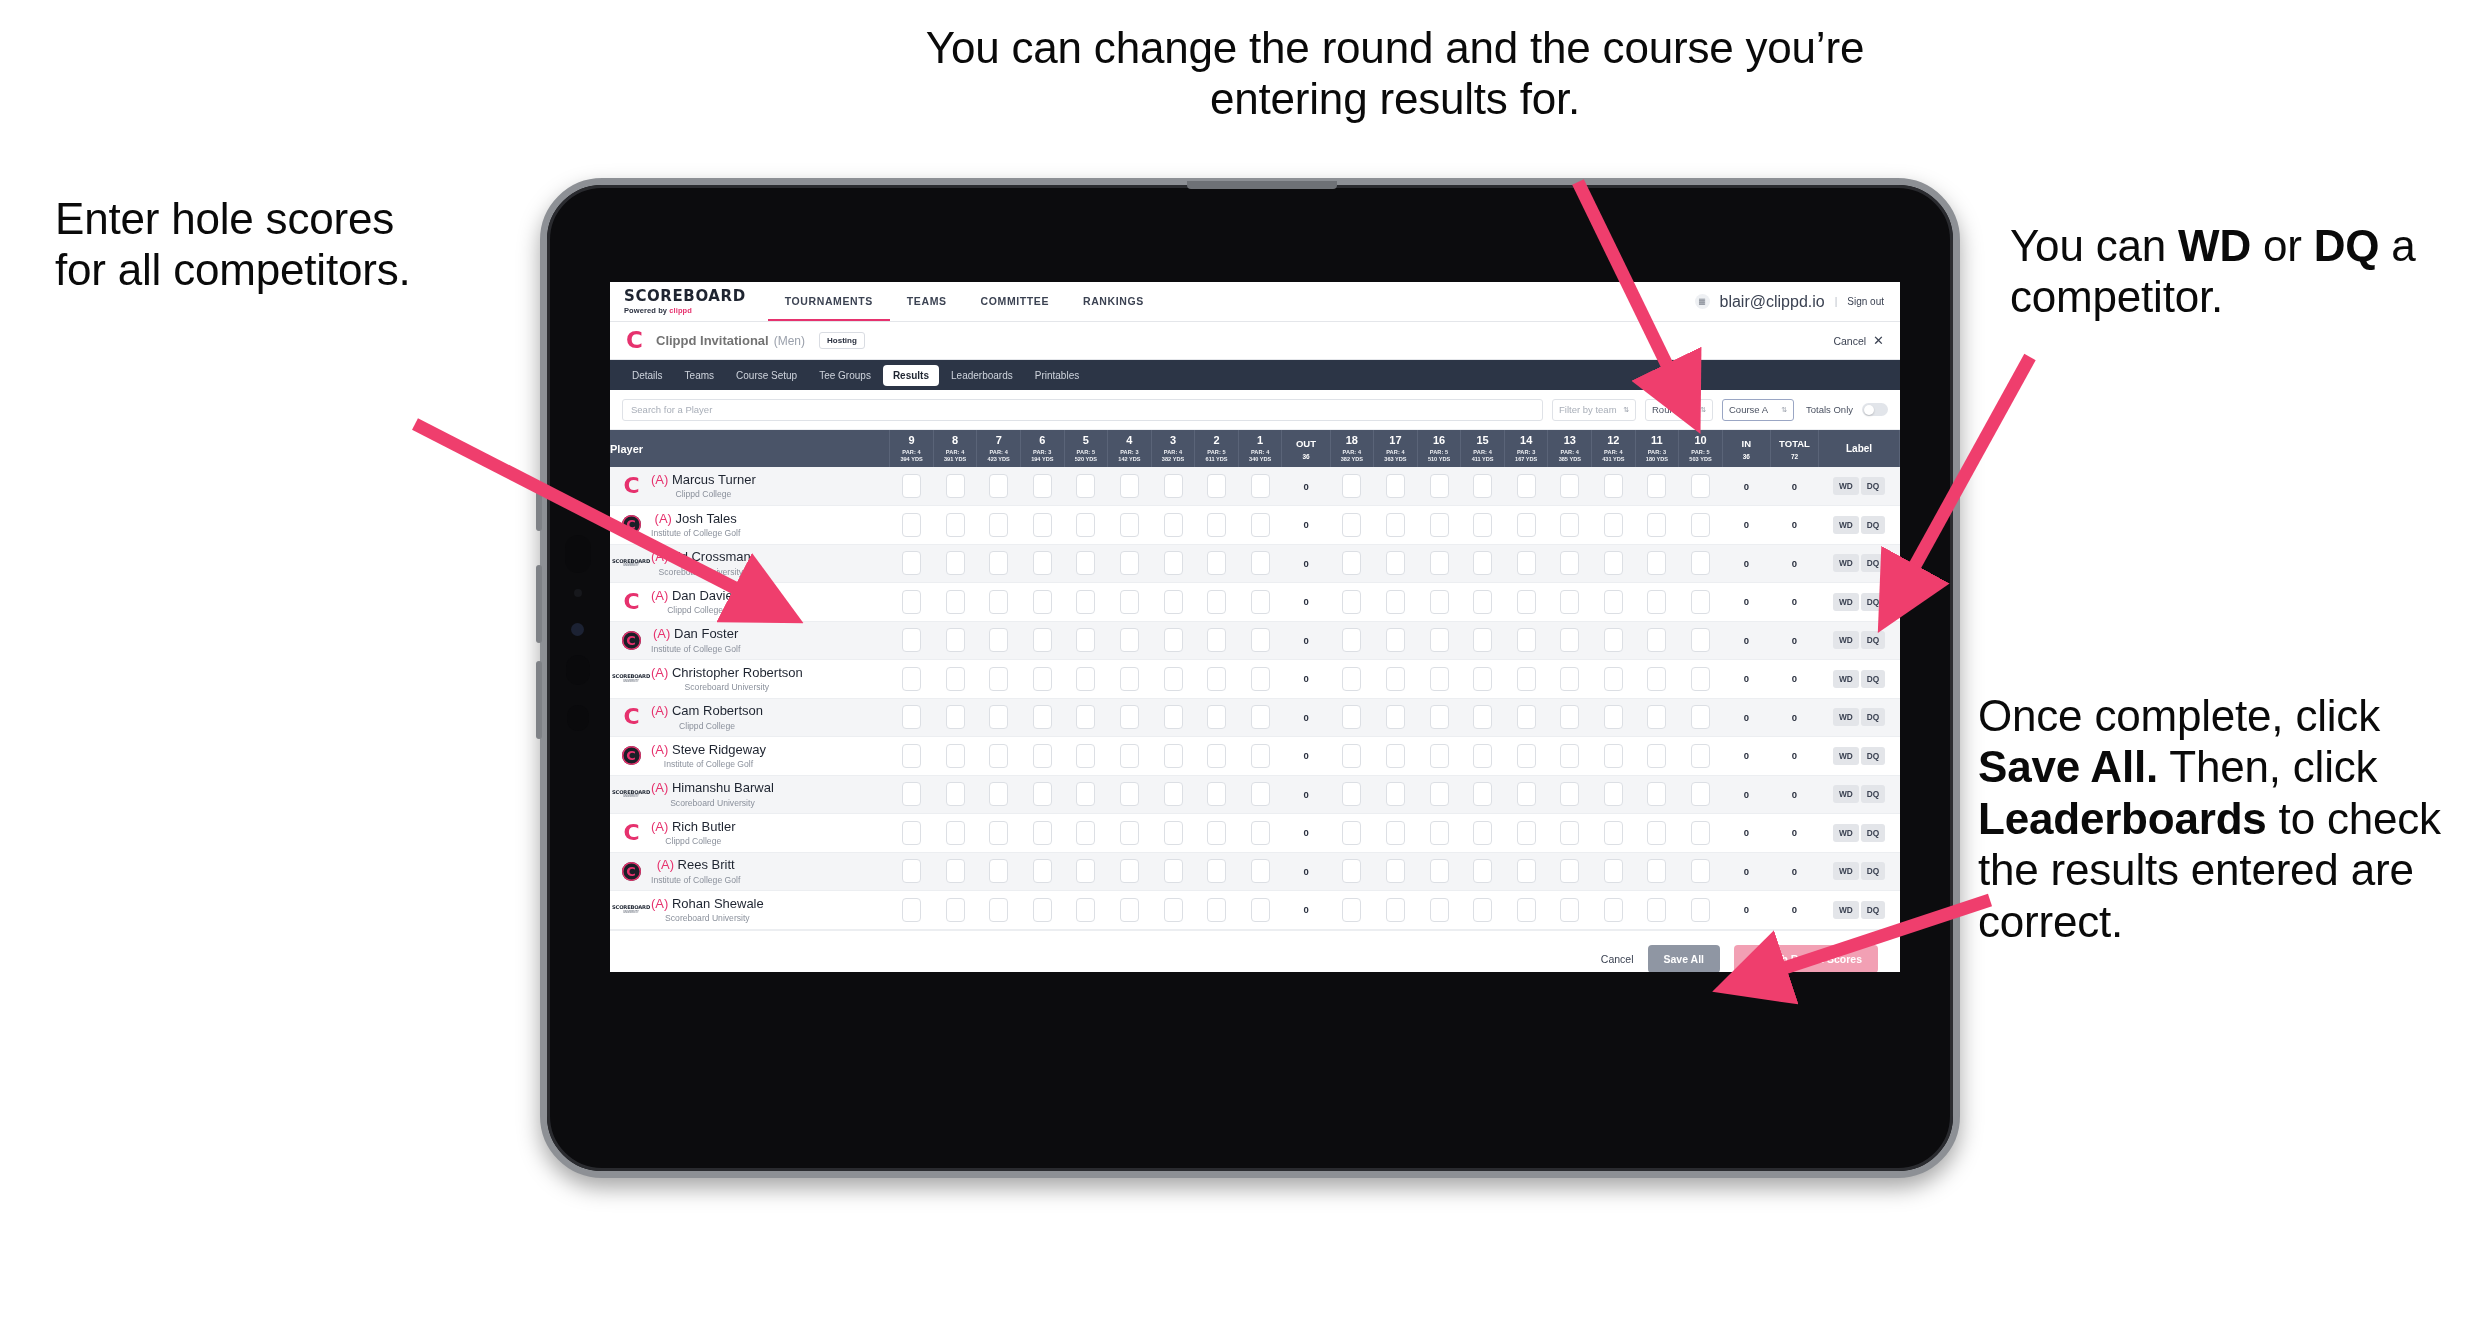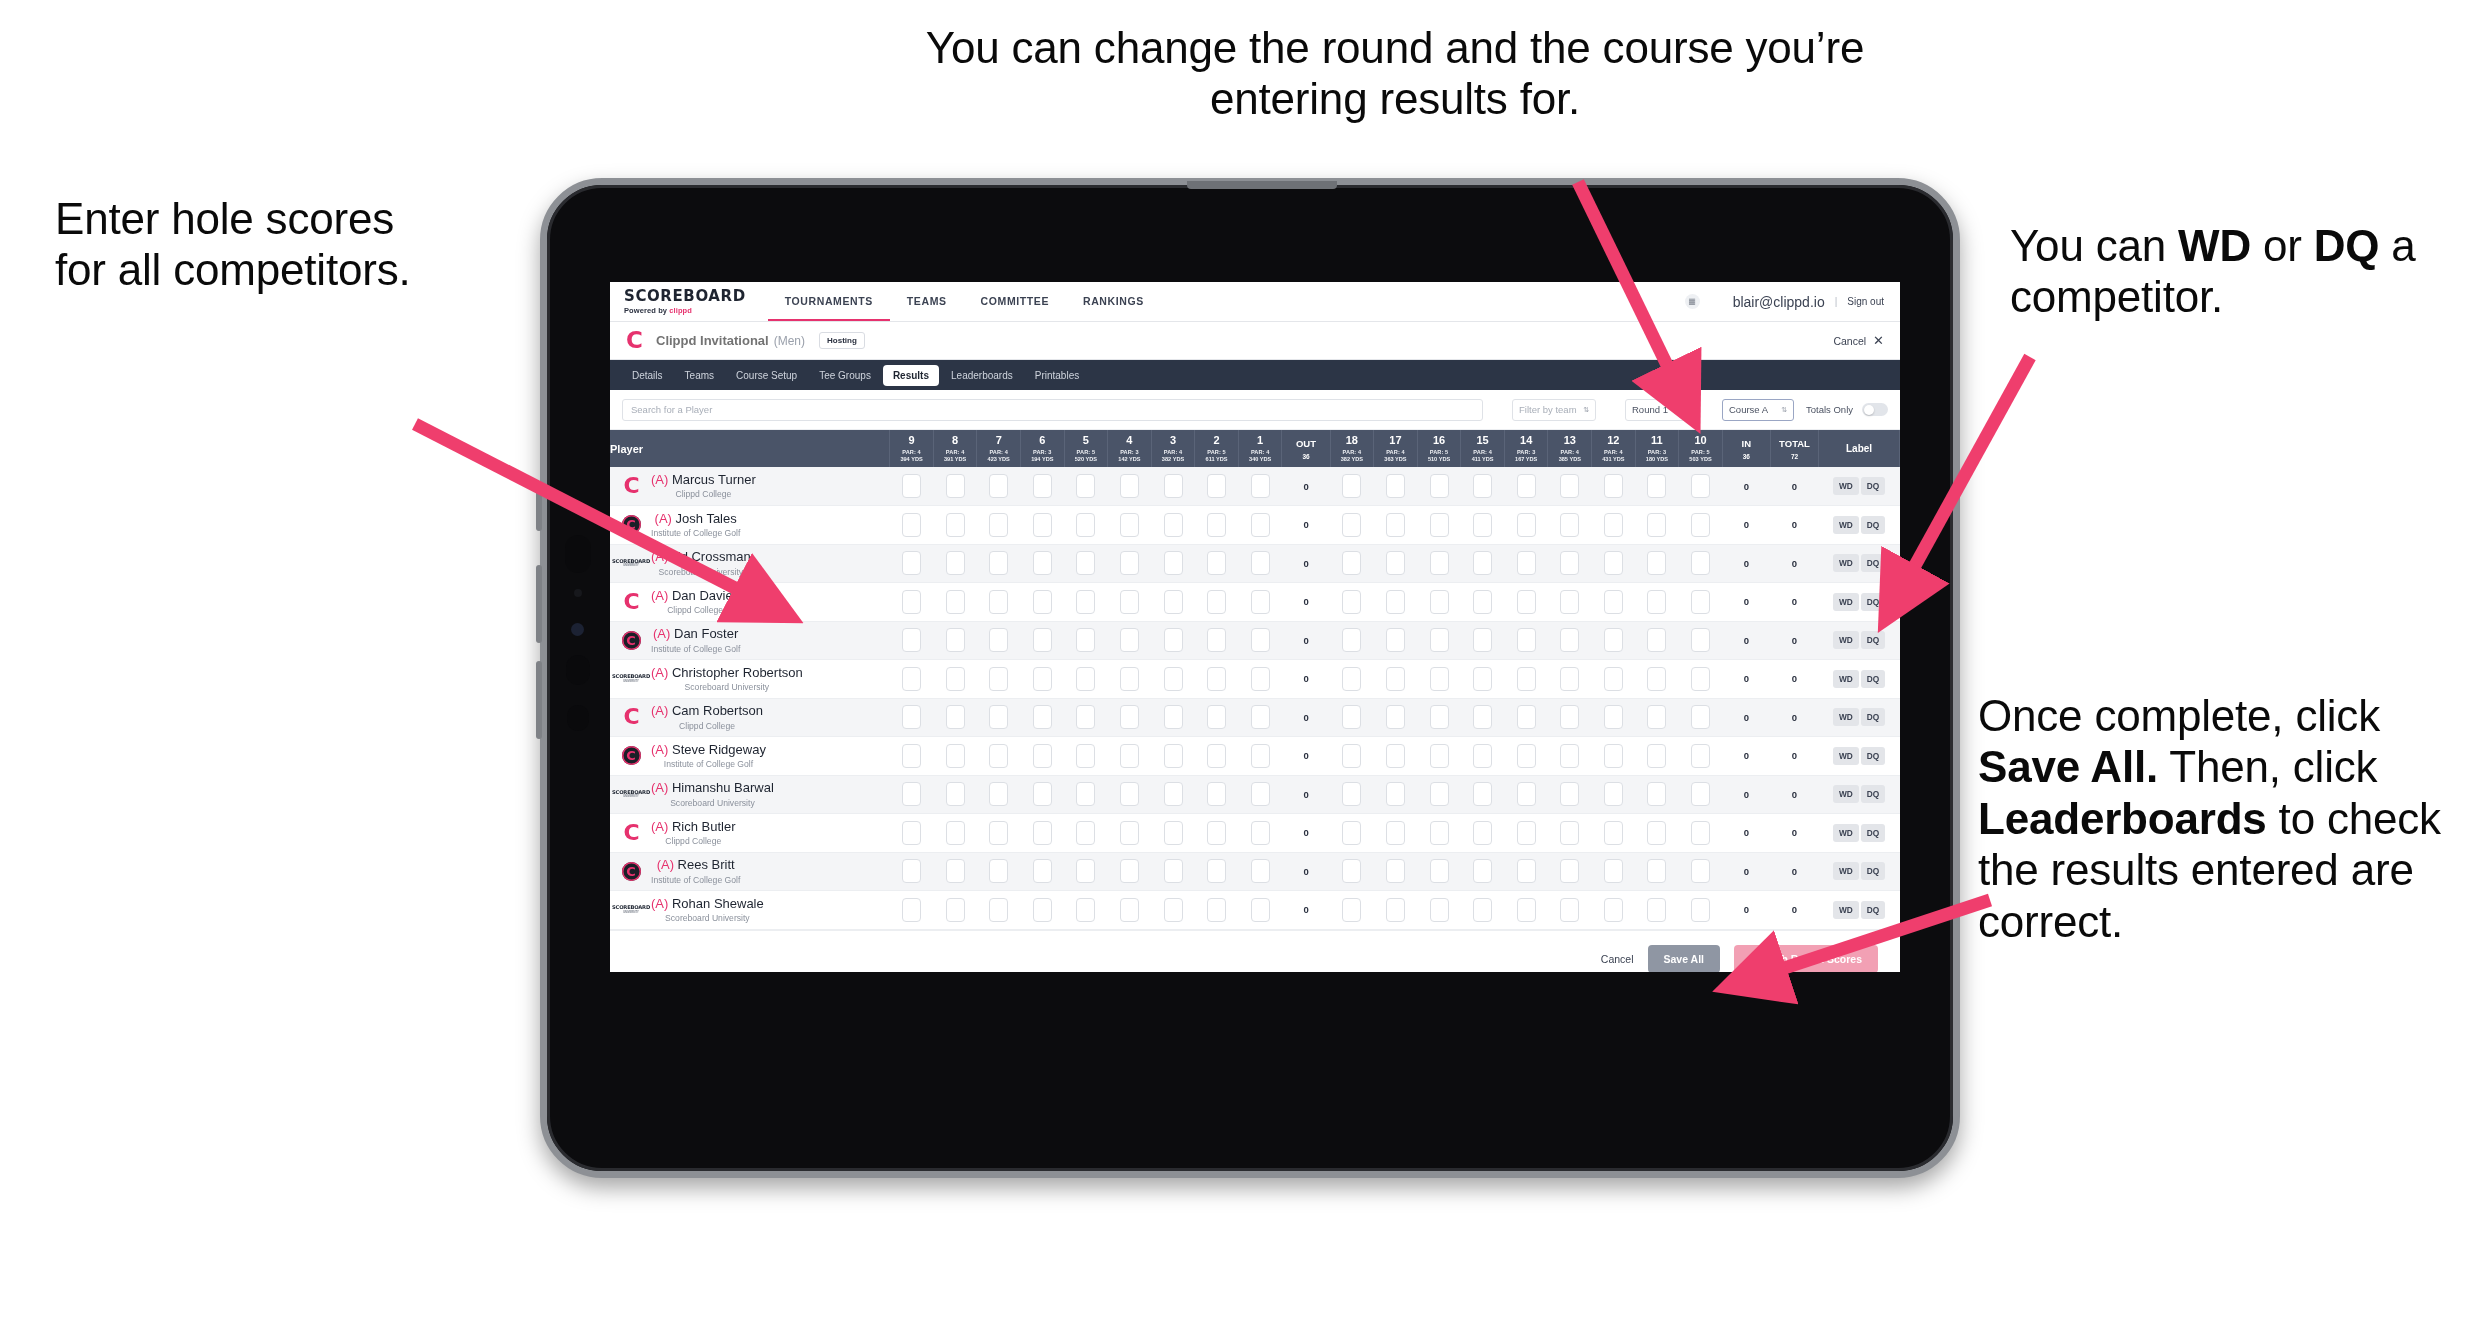--- a/index.html
+++ b/index.html
@@ -84,21 +84,21 @@
     display:flex; align-items:center; padding: 0 17px;
     font-size: 10.5px; color:#3b4252; letter-spacing:.6px; font-weight:600;
     border-bottom: 2px solid transparent; cursor:pointer;
   }
   .topnav-item.active { border-bottom-color:#e6326e; }
   #topnav-right { margin-left:auto; display:flex; align-items:center; padding-right:16px; gap:10px;}
   #grid-icon {
     width:15px;height:15px;border-radius:50%;background:#eef0f3;
     display:flex;align-items:center;justify-content:center;font-size:8px;color:#7b818c;
   }
-  #user-email { font-size:14px; color:#3b4252;margin-left:23px;}
+  #user-email { font-size:16px; color:#3b4252;}
   .sep { color:#b8bdc6; font-size:10px;}
   #sign-out { font-size:10px; color:#3b4252; cursor:pointer;}
 
   
   #tourbar {
     height: 38px; display:flex; align-items:center; padding:0 16px;
     border-bottom:1px solid #e4e6ea; background:#fff;
   }
   #tour-logo {
     width:20px;height:20px;margin-right:10px;
@@ -130,21 +130,21 @@
   }
   #search-input {
     flex:1; height:22px; border:1px solid #dfe2e7; border-radius:3px;
     font-size:9.5px; color:#4b5262; padding:0 8px; background:#fff;
     font-family:"Liberation Sans",sans-serif;
   }
   #search-input::placeholder { color:#a8aeb8; }
   .sel {
     height:22px; border:1px solid #dfe2e7; border-radius:3px; background:#fff;
     display:flex; align-items:center; justify-content:space-between;
-    font-size:9.5px; color:#4b5262; padding:0 6px; cursor:pointer;margin-left:20px;
+    font-size:9.5px; color:#4b5262; padding:0 6px; cursor:pointer;
   }
   .sel .car { font-size:7px; color:#9aa0ab; margin-left:6px; line-height:1;}
   #sel-team { width:84px; color:#a8aeb8; }
   #sel-round { width:68px; }
   #sel-course { width:72px; border-color:#9aa6c4; }
   #totals-label { font-size:9.5px; color:#4b5262; margin-left:3px;}
   #toggle {
     width:26px;height:13px;border-radius:8px;background:#e2e5ea; position:relative; cursor:pointer;
   }
   #toggle::after{

